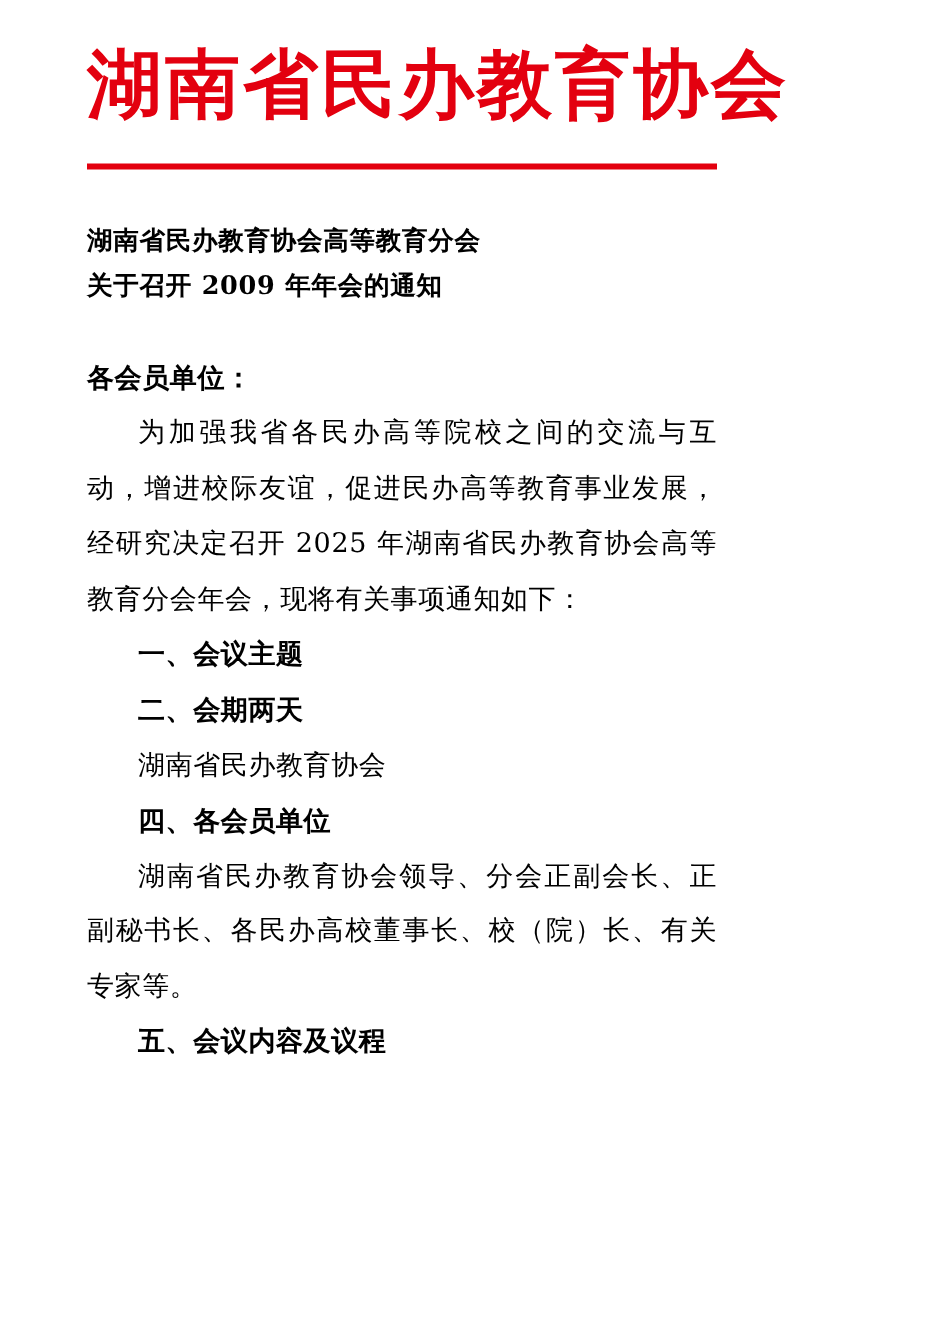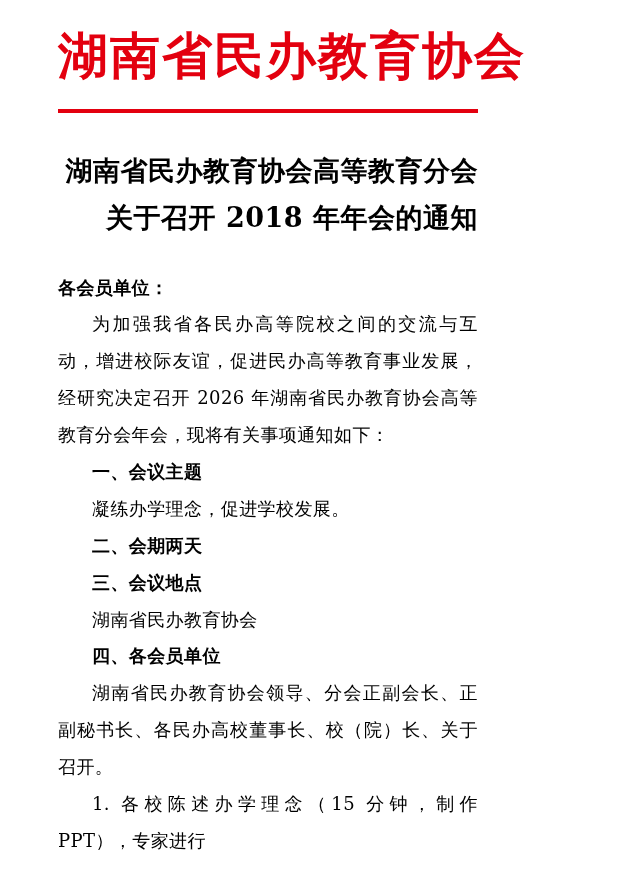--- a/index.html
+++ b/index.html
@@ -34,24 +34,24 @@
     line-height: 1.1;
     white-space: nowrap;
   }
   .letterhead-rule {
     margin-top: 26px;
     height: 4px;
     background: #e3000f;
     width: 100%;
   }
   .doc-title {
-    text-align: right;
+    text-align: left;
     margin-top: 34px;
     font-weight: bold;
-    font-size: 27px;
+    font-size: 17px;
     line-height: 1.75;
     letter-spacing: 0.5px;
   }
   .doc-title .line {
     display: block;
     white-space: nowrap;
   }
   .body-text {
     margin-top: 28px;
     font-size: 18px;
@@ -81,37 +81,35 @@
 
 <div class="page">
 
   <div class="letterhead">
     <div class="letterhead-title">湖南省民办教育协会</div>
     <div class="letterhead-rule"></div>
   </div>
 
   <div class="doc-title">
     <span class="line">湖南省民办教育协会高等教育分会</span>
-    <span class="line">关于召开 2018 年年会的通知</span>
+    <span class="line">关于召开 2009 年年会的通知</span>
   </div>
 
   <div class="body-text">
 
     <p class="p salutation">各会员单位：</p>
 
-    <p class="p indent-2">为加强我省各民办高等院校之间的交流与互动，增进校际友谊，促进民办高等教育事业发展，经研究决定召开 2026 年湖南省民办教育协会高等教育分会年会，现将有关事项通知如下：</p>
+    <p class="p indent-2">为加强我省各民办高等院校之间的交流与互动，增进校际友谊，促进民办高等教育事业发展，经研究决定召开 2025 年湖南省民办教育协会高等教育分会年会，现将有关事项通知如下：</p>
 
     <p class="p heading">一、会议主题</p>
-    <p class="p indent-1">凝练办学理念，促进学校发展。</p>
 
     <p class="p heading">二、会期两天</p>
 
-    <p class="p heading">三、会议地点</p>
     <p class="p indent-1">湖南省民办教育协会</p>
 
     <p class="p heading">四、各会员单位</p>
-    <p class="p indent-1">湖南省民办教育协会领导、分会正副会长、正副秘书长、各民办高校董事长、校（院）长、关于召开。</p>
+    <p class="p indent-1">湖南省民办教育协会领导、分会正副会长、正副秘书长、各民办高校董事长、校（院）长、有关专家等。</p>
 
-    <p class="p indent-1">1. 各校陈述办学理念（15 分钟，制作 PPT），专家进行</p>
+    <p class="p heading">五、会议内容及议程</p>
 
   </div>
 
 </div>
 
 </body></html>

